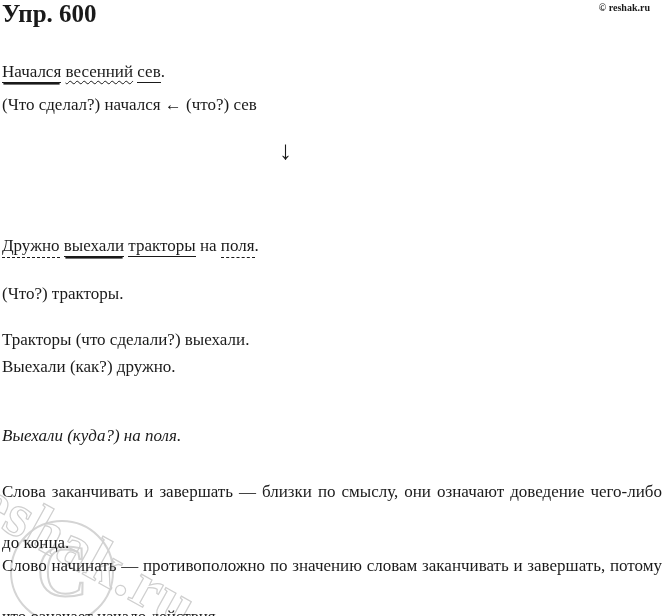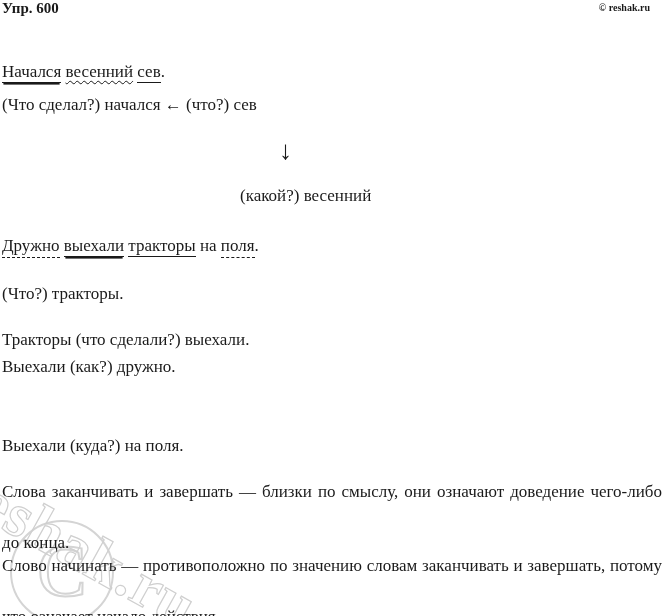--- a/index.html
+++ b/index.html
@@ -72,21 +72,21 @@
   }
 
   .header-row {
     position: relative;
     height: 26px;
   }
   .ex-title {
     position: absolute;
     left: 2px;
     top: 0px;
-    font-size: 15px;
+    font-size: 25px;
     font-weight: 700;
   }
   .site-credit {
     position: absolute;
     right: 16px;
     top: 2px;
     font-size: 10px;
     font-weight: 700;
     white-space: nowrap;
   }
@@ -163,27 +163,26 @@
   </div>
 
   <div class="line" style="top:46px;margin-top:16px;">
     <span class="u-double">Начался</span><span>&nbsp;</span><span class="u-wavy">весенний</span><span>&nbsp;</span><span class="u-single">сев</span><span>.</span>
   </div>
 
   <div class="line" style="top:95px;text-align:right;">(Что сделал?) начался ← (что?) сев</div>
 
   <div class="arrow-down" style="left:279px; top:138px;">↓</div>
 
-  <div class="line" style="left:240px; top:186px;">(какой?) весенний</div>
 
   <div class="line" style="top:236px;">
     <span class="u-dashdot">Дружно</span><span>&nbsp;</span><span class="u-double">выехали</span><span>&nbsp;</span><span class="u-single">тракторы</span><span> на </span><span class="u-dashdot">поля</span><span>.</span>
   </div>
 
   <div class="line" style="top:330px;">Тракторы (что сделали?) выехали.</div>
   <div class="line" style="top:284px;">(Что?) тракторы.</div>
   <div class="line" style="top:357px;">Выехали (как?) дружно.</div>
-  <div class="line" style="top:436px;">Выехали (куда?) на поля.</div>
+  <div class="line" style="top:426px;font-style:italic;">Выехали (куда?) на поля.</div>
 
   <div class="para" style="top:466px;">Слова заканчивать и завершать — близки по смыслу, они означают доведение чего-либо до конца.</div>
   <div class="para" style="top:540px;">Слово начинать — противоположно по значению словам заканчивать и завершать, потому что означает начало действия.</div>
 
 </div>
 
 </body></html>

